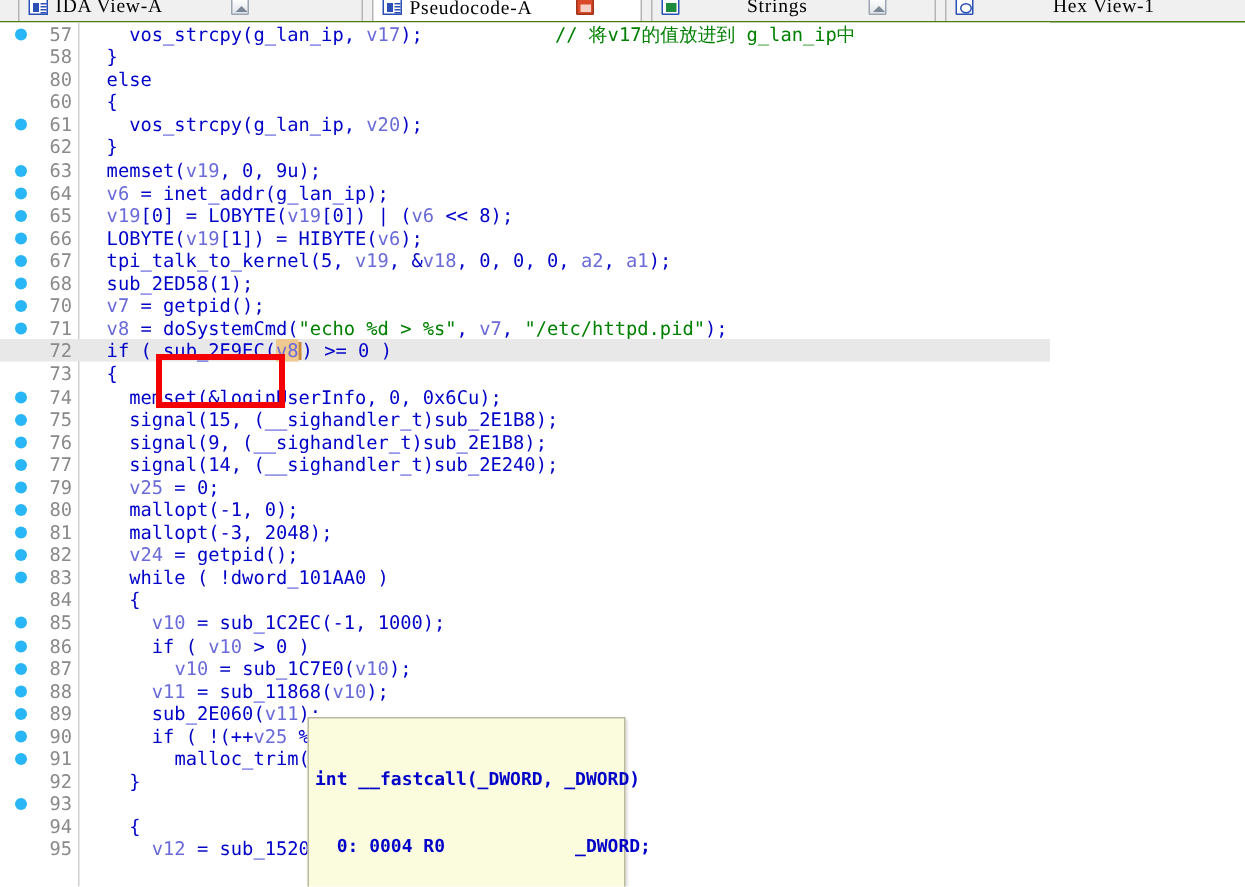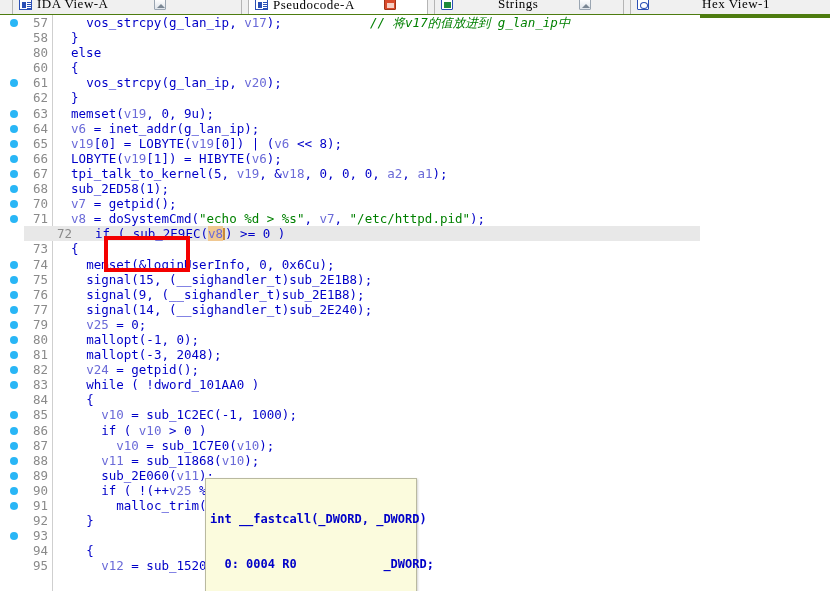--- a/index.html
+++ b/index.html
@@ -14,21 +14,21 @@
     font-family: "DejaVu Sans Mono", "Liberation Mono", monospace;
   }
 
   
   #tabbar {
     position: absolute;
     left: 0; top: 0;
     width: 830px;
     height: 14px;
     background: #f0f0f0;
-    border-bottom: 4px solid #4d7c0f;
+    border-bottom: 1px solid #4d7c0f;
     overflow: hidden;
   }
   .tab {
     position: absolute;
     top: -6px;
     height: 20px;
     display: flex;
     align-items: center;
     gap: 5px;
     padding: 0 6px;
@@ -160,21 +160,20 @@
   .row {
     position: relative;
     height: 15.1px;
     line-height: 15.1px;
     white-space: pre;
     font-family: "DejaVu Sans Mono", "Liberation Mono", monospace;
     font-size: 12.5px;
   }
   .row.hl {
     background: #e8e8e8;
-    margin-left: 24px;
   }
   .bp {
     position: absolute;
     left: 10px; top: 4px;
     width: 8px; height: 8px;
     border-radius: 50%;
     background: #29b6f6;
   }
   .lnum {
     position: absolute;
@@ -197,21 +196,20 @@
   .num { color: #0000c8; }            
   .pun { color: #0000c8; }
 
   .comment-col {
     position: absolute;
     left: 370px; top: 0;
     color: #008000;
     font-family: "DejaVu Sans Mono", "Liberation Mono", monospace;
     font-size: 12.5px;
     white-space: pre;
-    font-style: italic;
   }
 
   
   .sel {
     background: #f0c892;
     color: #6a6ad8;
   }
   .caret {
     display: inline-block;
     width: 2px;

